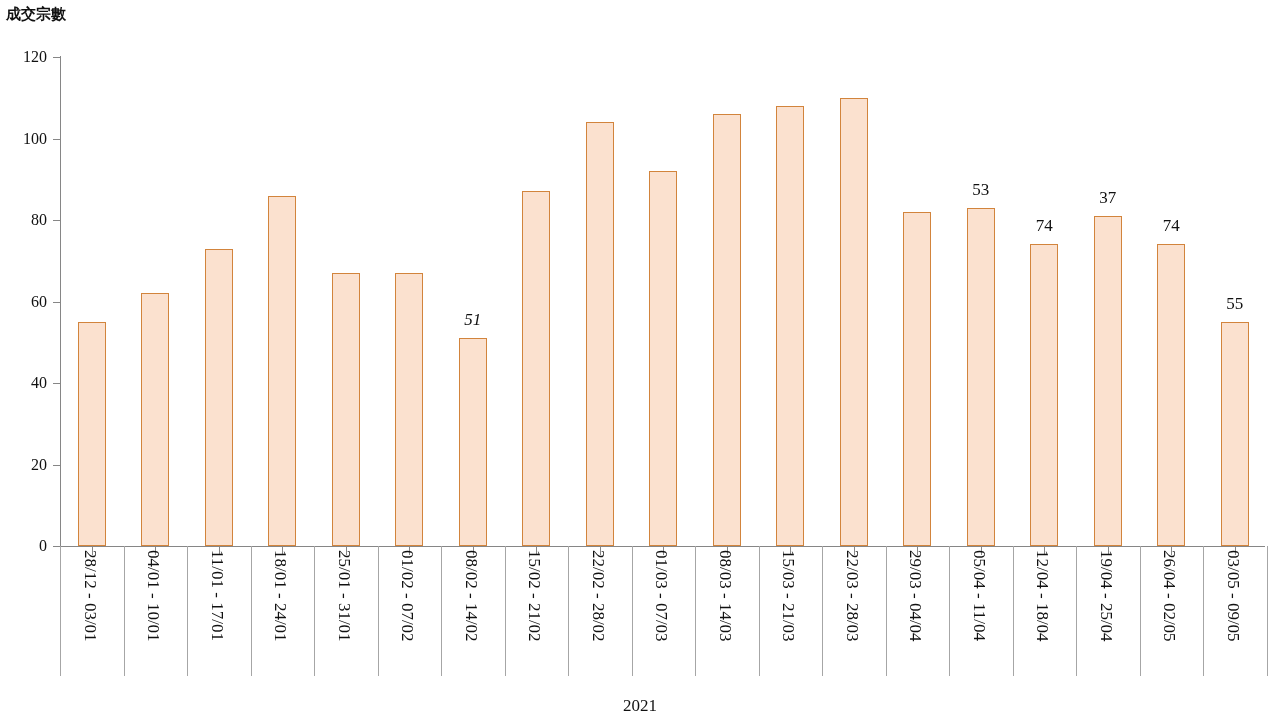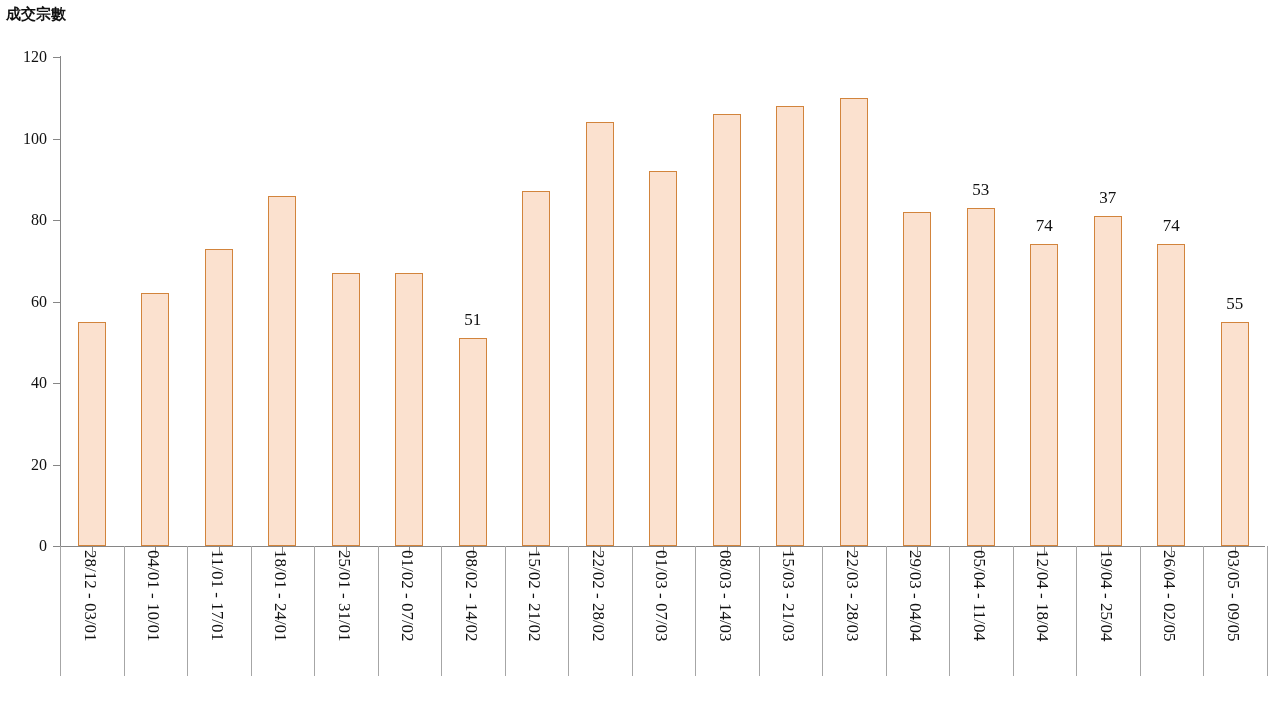--- a/index.html
+++ b/index.html
@@ -193,21 +193,21 @@
       <div class="bar" title="22/03 - 28/03: 110" style="left: 779.75px; height: 448.25px;"></div>
       <div class="bar" title="29/03 - 04/04: 82" style="left: 843.25px; height: 334.15px;"></div>
       <div class="bar" title="05/04 - 11/04: 83" style="left: 906.75px; height: 338.225px;"></div>
       <div class="bar" title="12/04 - 18/04: 74" style="left: 970.25px; height: 301.55px;"></div>
       <div class="bar" title="19/04 - 25/04: 81" style="left: 1033.75px; height: 330.075px;"></div>
       <div class="bar" title="26/04 - 02/05: 74" style="left: 1097.25px; height: 301.55px;"></div>
       <div class="bar" title="03/05 - 09/05: 55" style="left: 1160.75px; height: 224.125px;"></div>
     </div>
 
   <div id="values-layer">
-      <div class="bar-value" style="left: 442.75px; top: 311.175px;">51</div>
+      <div class="bar-value" style="left: 442.75px; top: 311.175px; font-style: italic;">51</div>
       <div class="bar-value" style="left: 950.75px; top: 180.775px;">53</div>
       <div class="bar-value" style="left: 1014.25px; top: 217.45px;">74</div>
       <div class="bar-value" style="left: 1077.75px; top: 188.925px;">37</div>
       <div class="bar-value" style="left: 1141.25px; top: 217.45px;">74</div>
       <div class="bar-value" style="left: 1204.75px; top: 294.875px;">55</div>
     </div>
 
   <div id="cat-layer">
       <div class="cat-sep" style="left: 60px;"></div>
       <div class="cat-sep" style="left: 124px;"></div>
@@ -300,13 +300,14 @@
       <div class="cat-tick" style="left: 1171px;"></div>
       <div class="cat-label-box" style="left: 1180px;">
         <span class="cat-label">26/04 - 02/05</span>
       </div>
       <div class="cat-tick" style="left: 1235px;"></div>
       <div class="cat-label-box" style="left: 1244px;">
         <span class="cat-label">03/05 - 09/05</span>
       </div>
     </div>
 
+  <div id="x-axis-title">2021</div>
 </div>
 
 </body></html>

